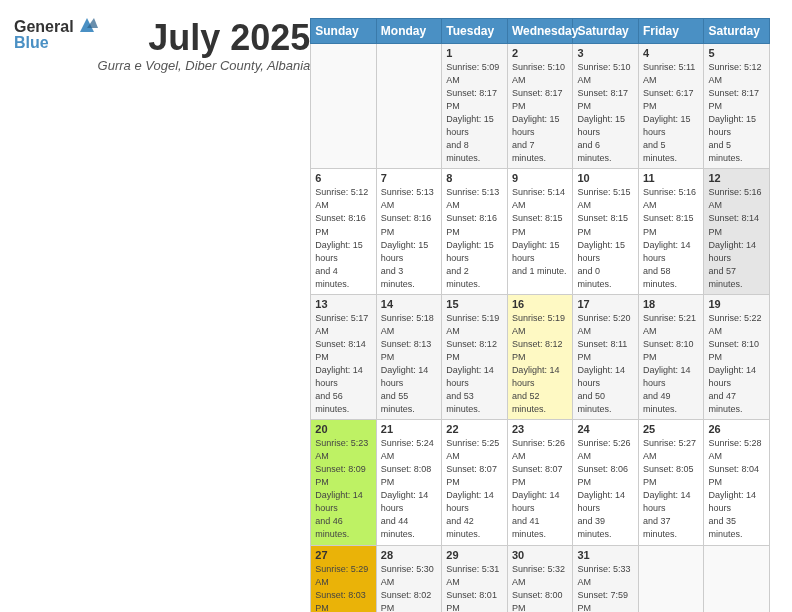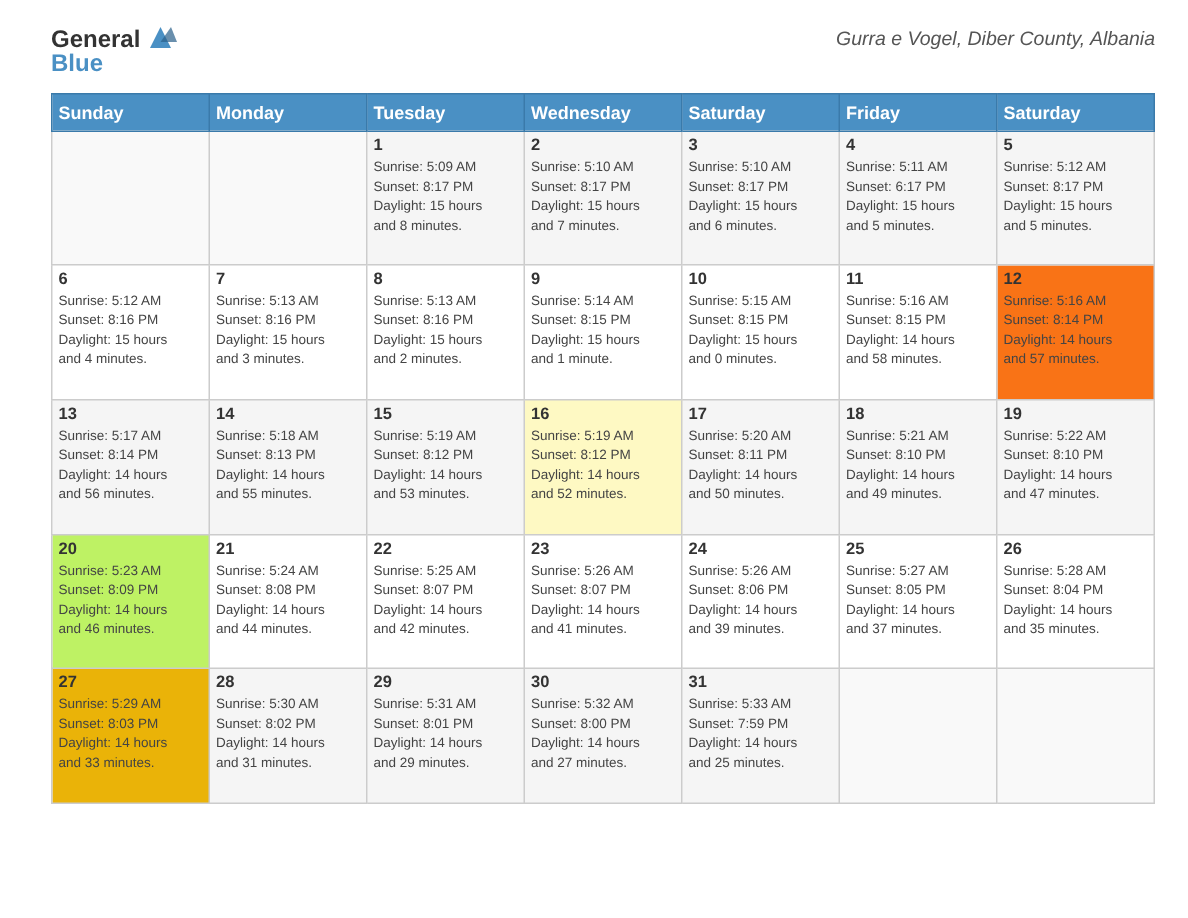--- a/index.html
+++ b/index.html
@@ -6,23 +6,23 @@
     body {
       width: 792px;
       height: 612px;
       font-family: Arial, sans-serif;
       background: #fff;
       overflow: hidden;
     }
     .page {
       width: 792px;
       height: 548px;
-      padding: 18px 22px 12px 34px;
+      padding: 18px 22px 12px 14px;
       display: flex;
-      flex-direction: column;
+      flex-direction: row;
     }
     .header {
       display: flex;
       justify-content: space-between;
       align-items: flex-start;
       margin-bottom: 10px;
     }
     .logo {
       display: flex;
       align-items: center;
@@ -110,20 +110,21 @@
           <span class="logo-text">General</span>
           <svg width="22" height="22" viewBox="0 0 22 22" style="margin-left:2px;margin-top:-4px;">
             <polygon points="4,18 11,4 18,18" fill="#4a90c4"></polygon>
             <polygon points="11,14 18,4 22,14" fill="#2a5f8a" opacity="0.7"></polygon>
           </svg>
         </div>
         <span class="logo-text" style="color:#4a90c4;margin-top:-2px;">Blue</span>
       </div>
     </div>
     <div class="title-area">
+      <div class="month-title">July 2025</div>
       <div class="location">Gurra e Vogel, Diber County, Albania</div>
     </div>
   </div>
 
   <table class="calendar">
     <thead>
       <tr>
       <th>Sunday</th>
           <th>Monday</th>
           <th>Tuesday</th>
@@ -209,21 +210,21 @@
 Daylight: 15 hours
 and 0 minutes.</div>
           </td>
           <td style="background: rgb(255, 255, 255);">
             <span class="day-num">11</span>
             <div class="day-info" style="white-space: pre-line;">Sunrise: 5:16 AM
 Sunset: 8:15 PM
 Daylight: 14 hours
 and 58 minutes.</div>
           </td>
-          <td style="background: #f97316;">
+          <td style="background: #e5e5e5;">
             <span class="day-num">12</span>
             <div class="day-info" style="white-space: pre-line;">Sunrise: 5:16 AM
 Sunset: 8:14 PM
 Daylight: 14 hours
 and 57 minutes.</div>
           </td>
         </tr>
         <tr>
           <td style="background: rgb(245, 245, 245);">
             <span class="day-num">13</span>

